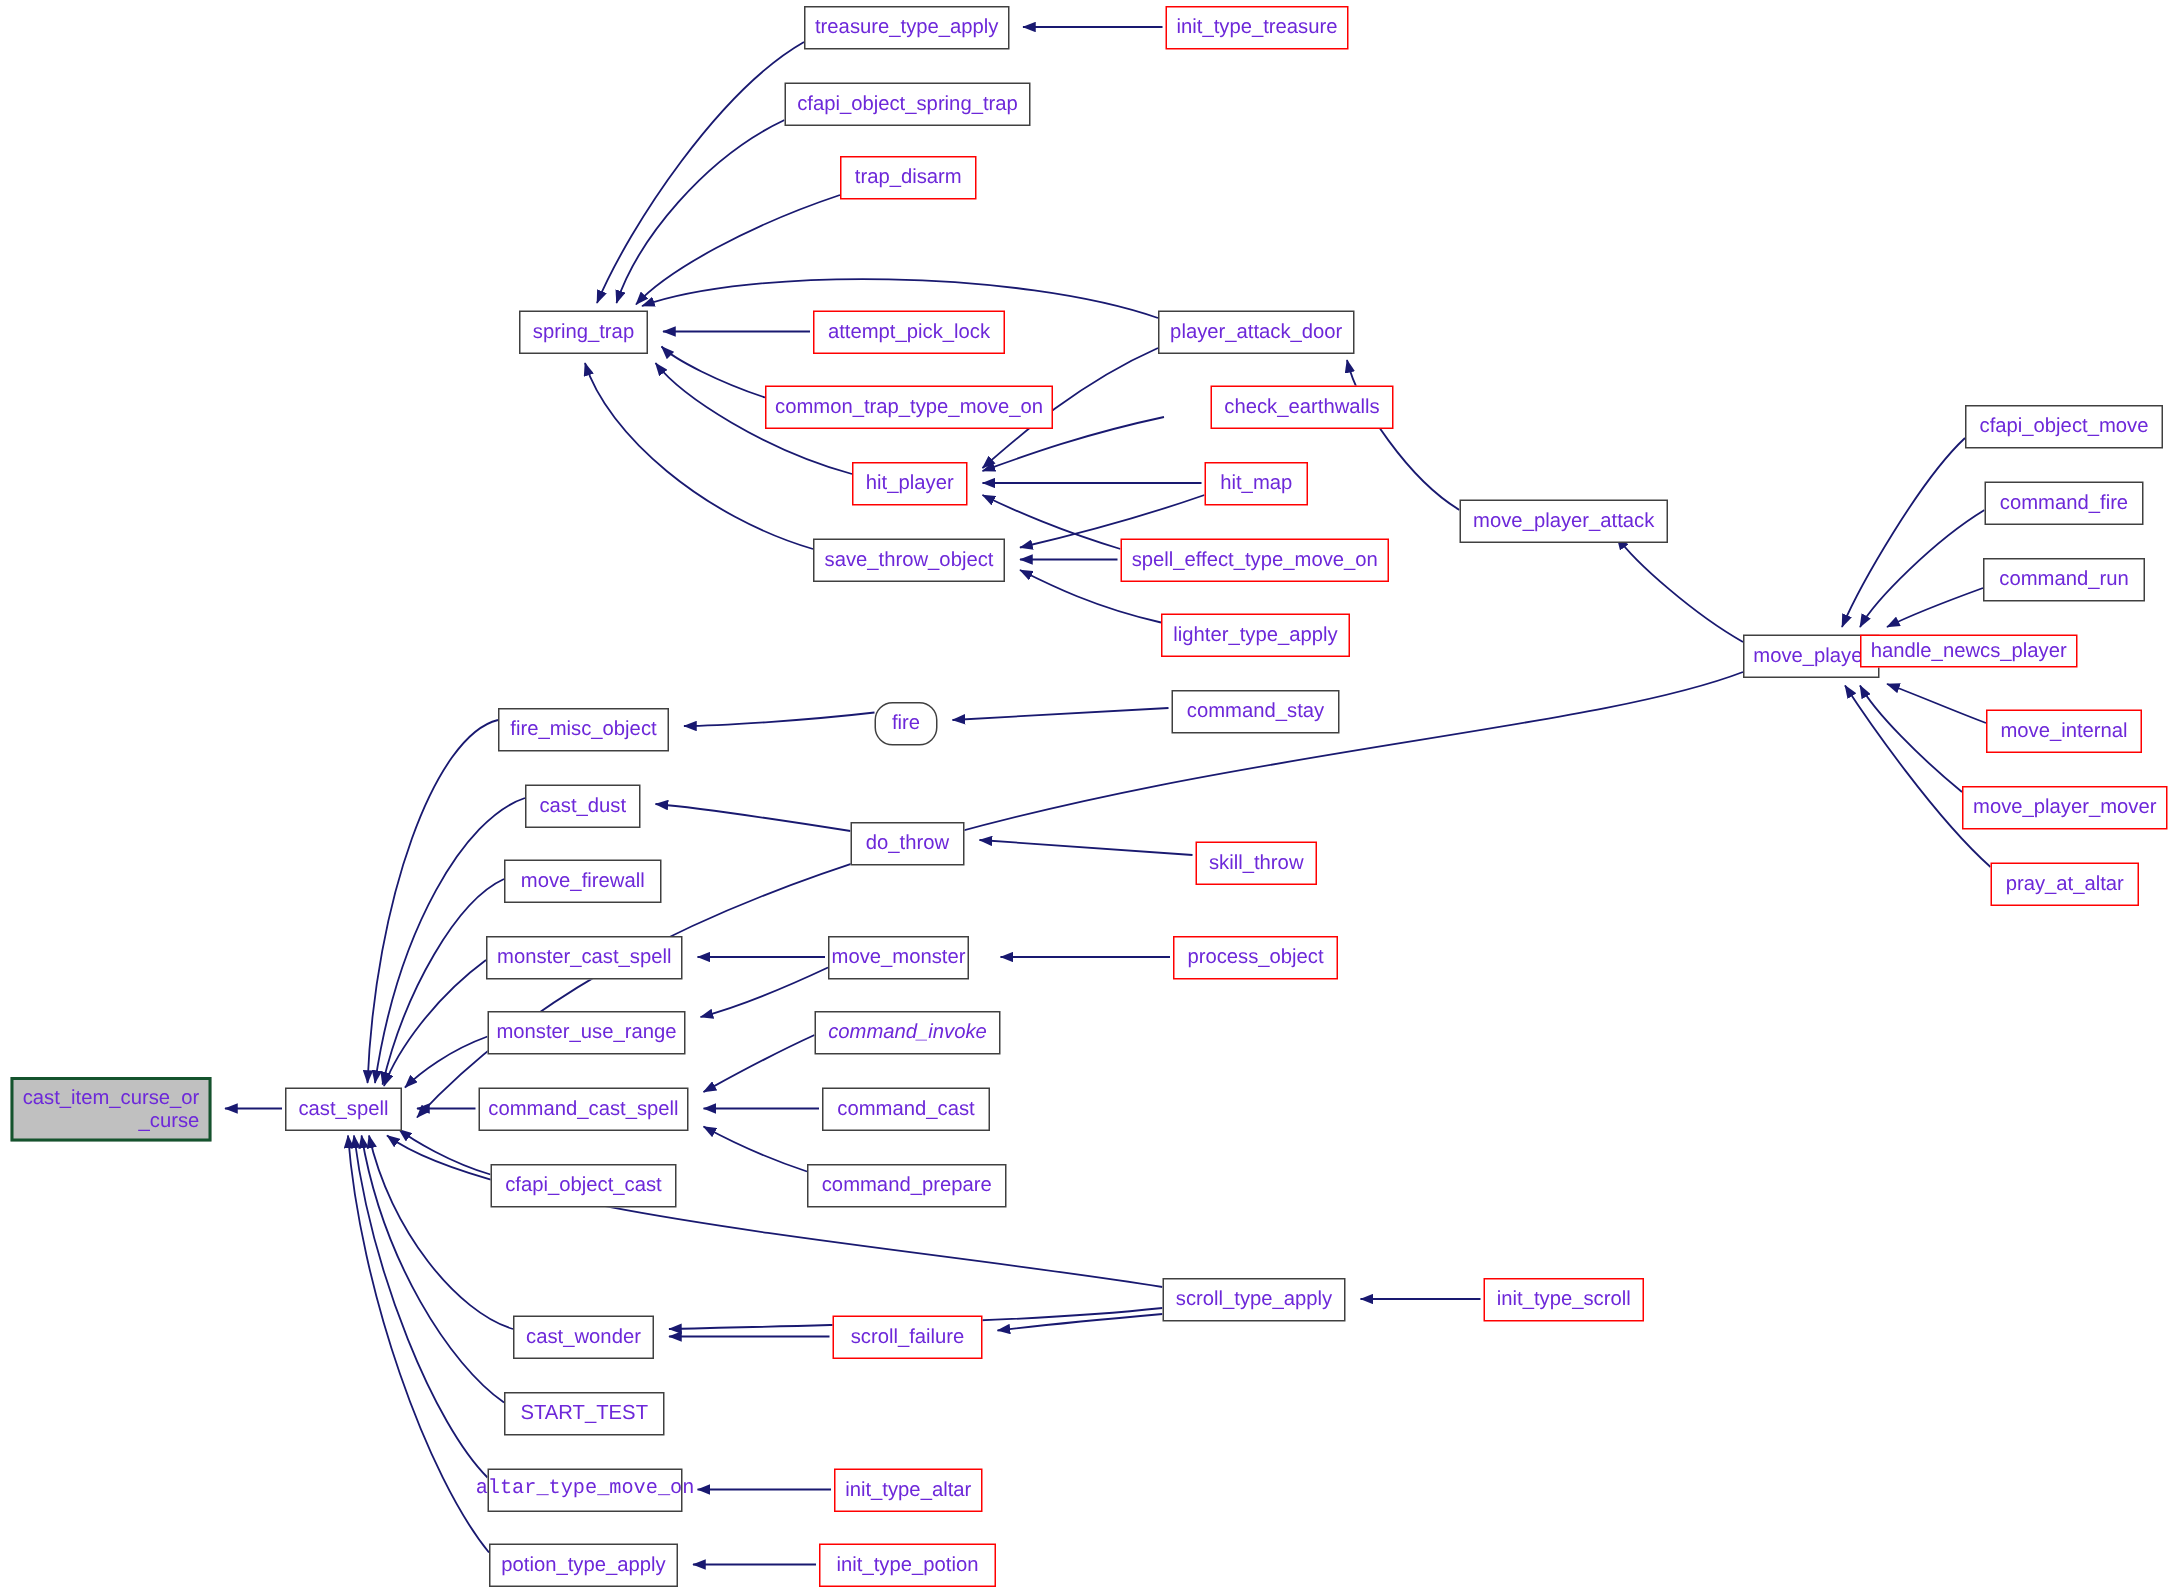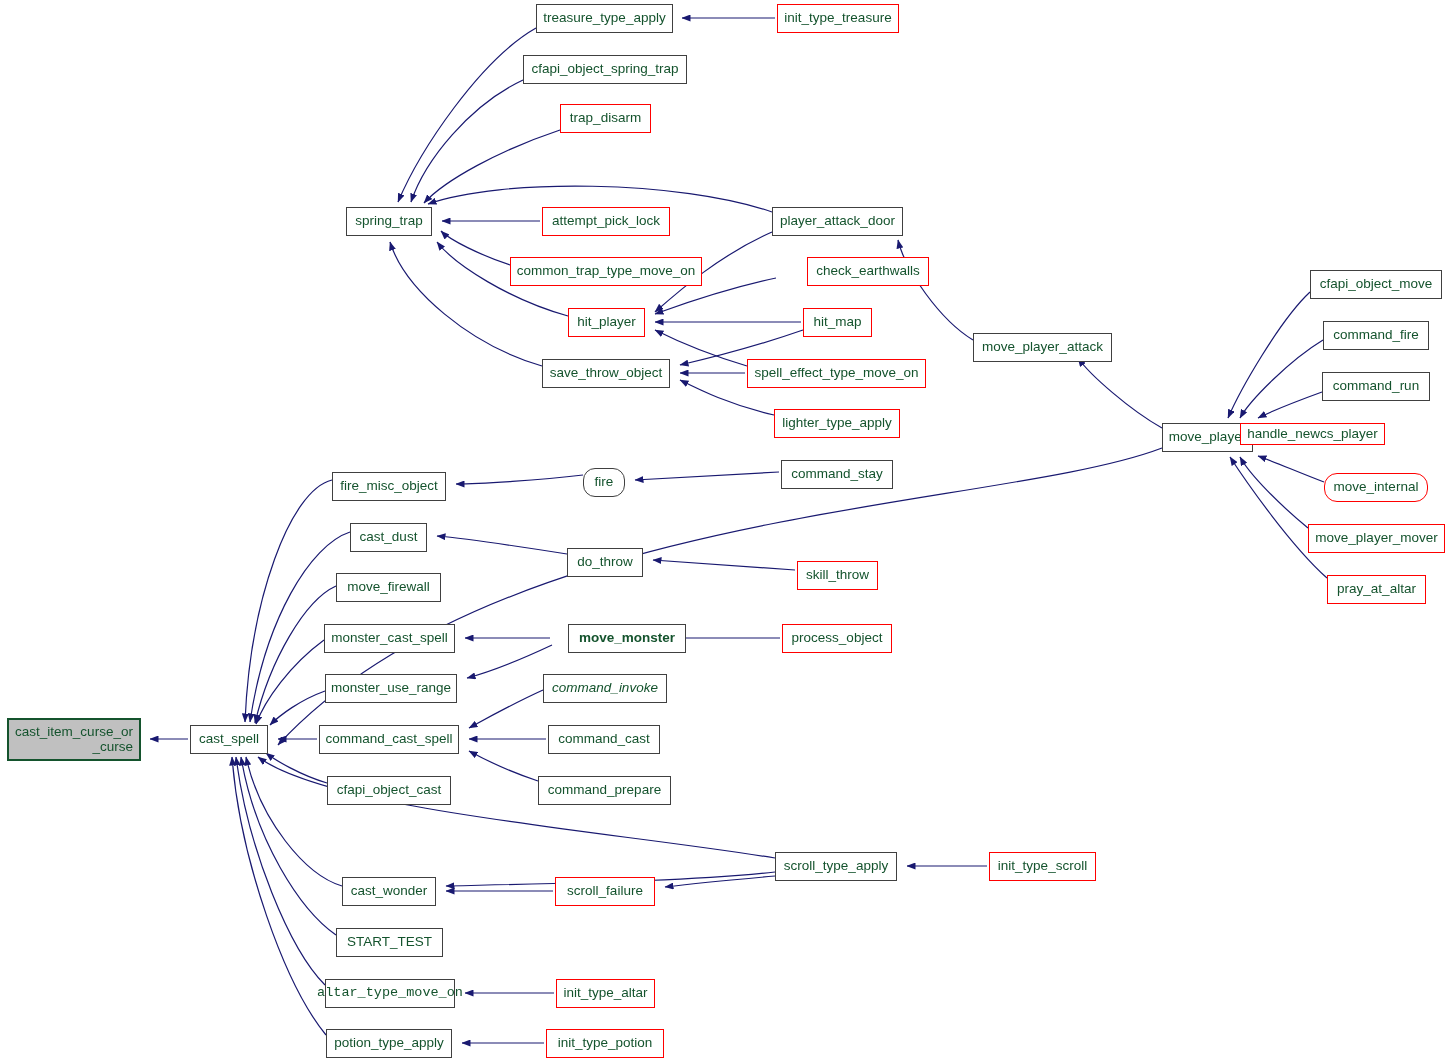--- a/index.html
+++ b/index.html
@@ -6,21 +6,21 @@
   body{font-family:"Liberation Sans", sans-serif;}
   #graph-root{position:relative;width:1453px;height:1063px;background:#fff;overflow:hidden;}
   #graph-svg{position:absolute;left:0;top:0;width:1453px;height:1063px;}
   .nodebox{
     position:absolute;
     box-sizing:border-box;
     display:flex;align-items:center;justify-content:center;
     text-align:center;
     font-size:13.5px;
     line-height:1.1;
-    color:#14532d;
+    color:#6d28d9;
     background:#ffffff;
     border:1px solid #404040;
     white-space:pre;
     letter-spacing:0px;
   }
   .nodebox.red{border:1px solid #ff0000;}
   .nodebox.gray{background:#c0c0c0;border:2px solid #14532d;text-align:right;}
 </style>
 </head>
 <body>
@@ -107,32 +107,32 @@
       <div class="nodebox red" style="left: 776px; top: 257px; width: 122px; height: 29px; margin-left: 31px;"><span>check_earthwalls</span></div>
       <div class="nodebox red" style="left: 803px; top: 308px; width: 69px; height: 29px;"><span>hit_map</span></div>
       <div class="nodebox red" style="left: 747px; top: 359px; width: 179px; height: 29px;"><span>spell_effect_type_move_on</span></div>
       <div class="nodebox red" style="left: 774px; top: 409px; width: 126px; height: 29px;"><span>lighter_type_apply</span></div>
       <div class="nodebox" style="left: 973px; top: 333px; width: 139px; height: 29px;"><span>move_player_attack</span></div>
       <div class="nodebox" style="left: 1162px; top: 423px; width: 91px; height: 29px;"><span>move_player</span></div>
       <div class="nodebox" style="left: 1310px; top: 270px; width: 132px; height: 29px;"><span>cfapi_object_move</span></div>
       <div class="nodebox" style="left: 1323px; top: 321px; width: 106px; height: 29px;"><span>command_fire</span></div>
       <div class="nodebox" style="left: 1322px; top: 372px; width: 108px; height: 29px;"><span>command_run</span></div>
       <div class="nodebox red" style="left: 1240px; top: 423px; width: 145px; height: 22px;"><span>handle_newcs_player</span></div>
-      <div class="nodebox red" style="left: 1324px; top: 473px; width: 104px; height: 29px; border-radius: 13px;"><span>move_internal</span></div>
+      <div class="nodebox red" style="left: 1324px; top: 473px; width: 104px; height: 29px;"><span>move_internal</span></div>
       <div class="nodebox red" style="left: 1308px; top: 524px; width: 137px; height: 29px;"><span>move_player_mover</span></div>
       <div class="nodebox red" style="left: 1327px; top: 575px; width: 99px; height: 29px;"><span>pray_at_altar</span></div>
       <div class="nodebox" style="left: 332px; top: 472px; width: 114px; height: 29px;"><span>fire_misc_object</span></div>
       <div class="nodebox" style="left: 583px; top: 468px; width: 42px; height: 29px; border-radius: 12px;"><span>fire</span></div>
       <div class="nodebox" style="left: 781px; top: 460px; width: 112px; height: 29px;"><span>command_stay</span></div>
       <div class="nodebox" style="left: 350px; top: 523px; width: 77px; height: 29px;"><span>cast_dust</span></div>
       <div class="nodebox" style="left: 567px; top: 548px; width: 76px; height: 29px;"><span>do_throw</span></div>
       <div class="nodebox red" style="left: 797px; top: 561px; width: 81px; height: 29px;"><span>skill_throw</span></div>
       <div class="nodebox" style="left: 336px; top: 573px; width: 105px; height: 29px;"><span>move_firewall</span></div>
       <div class="nodebox" style="left: 324px; top: 624px; width: 131px; height: 29px;"><span>monster_cast_spell</span></div>
-      <div class="nodebox" style="left: 568px; top: 624px; width: 118px; height: 29px; font-weight: bold;"><span>move_monster</span></div>
+      <div class="nodebox" style="left: 552px; top: 624px; width: 94px; height: 29px;"><span>move_monster</span></div>
       <div class="nodebox red" style="left: 782px; top: 624px; width: 110px; height: 29px;"><span>process_object</span></div>
       <div class="nodebox" style="left: 325px; top: 674px; width: 132px; height: 29px;"><span>monster_use_range</span></div>
       <div class="nodebox" style="left: 543px; top: 674px; width: 124px; height: 29px; font-style: italic;"><span>command_invoke</span></div>
       <div class="nodebox" style="left: 319px; top: 725px; width: 140px; height: 29px;"><span>command_cast_spell</span></div>
       <div class="nodebox" style="left: 548px; top: 725px; width: 112px; height: 29px;"><span>command_cast</span></div>
       <div class="nodebox" style="left: 327px; top: 776px; width: 124px; height: 29px;"><span>cfapi_object_cast</span></div>
       <div class="nodebox" style="left: 538px; top: 776px; width: 133px; height: 29px;"><span>command_prepare</span></div>
       <div class="nodebox" style="left: 775px; top: 852px; width: 122px; height: 29px;"><span>scroll_type_apply</span></div>
       <div class="nodebox red" style="left: 989px; top: 852px; width: 107px; height: 29px;"><span>init_type_scroll</span></div>
       <div class="nodebox" style="left: 342px; top: 877px; width: 94px; height: 29px;"><span>cast_wonder</span></div>

